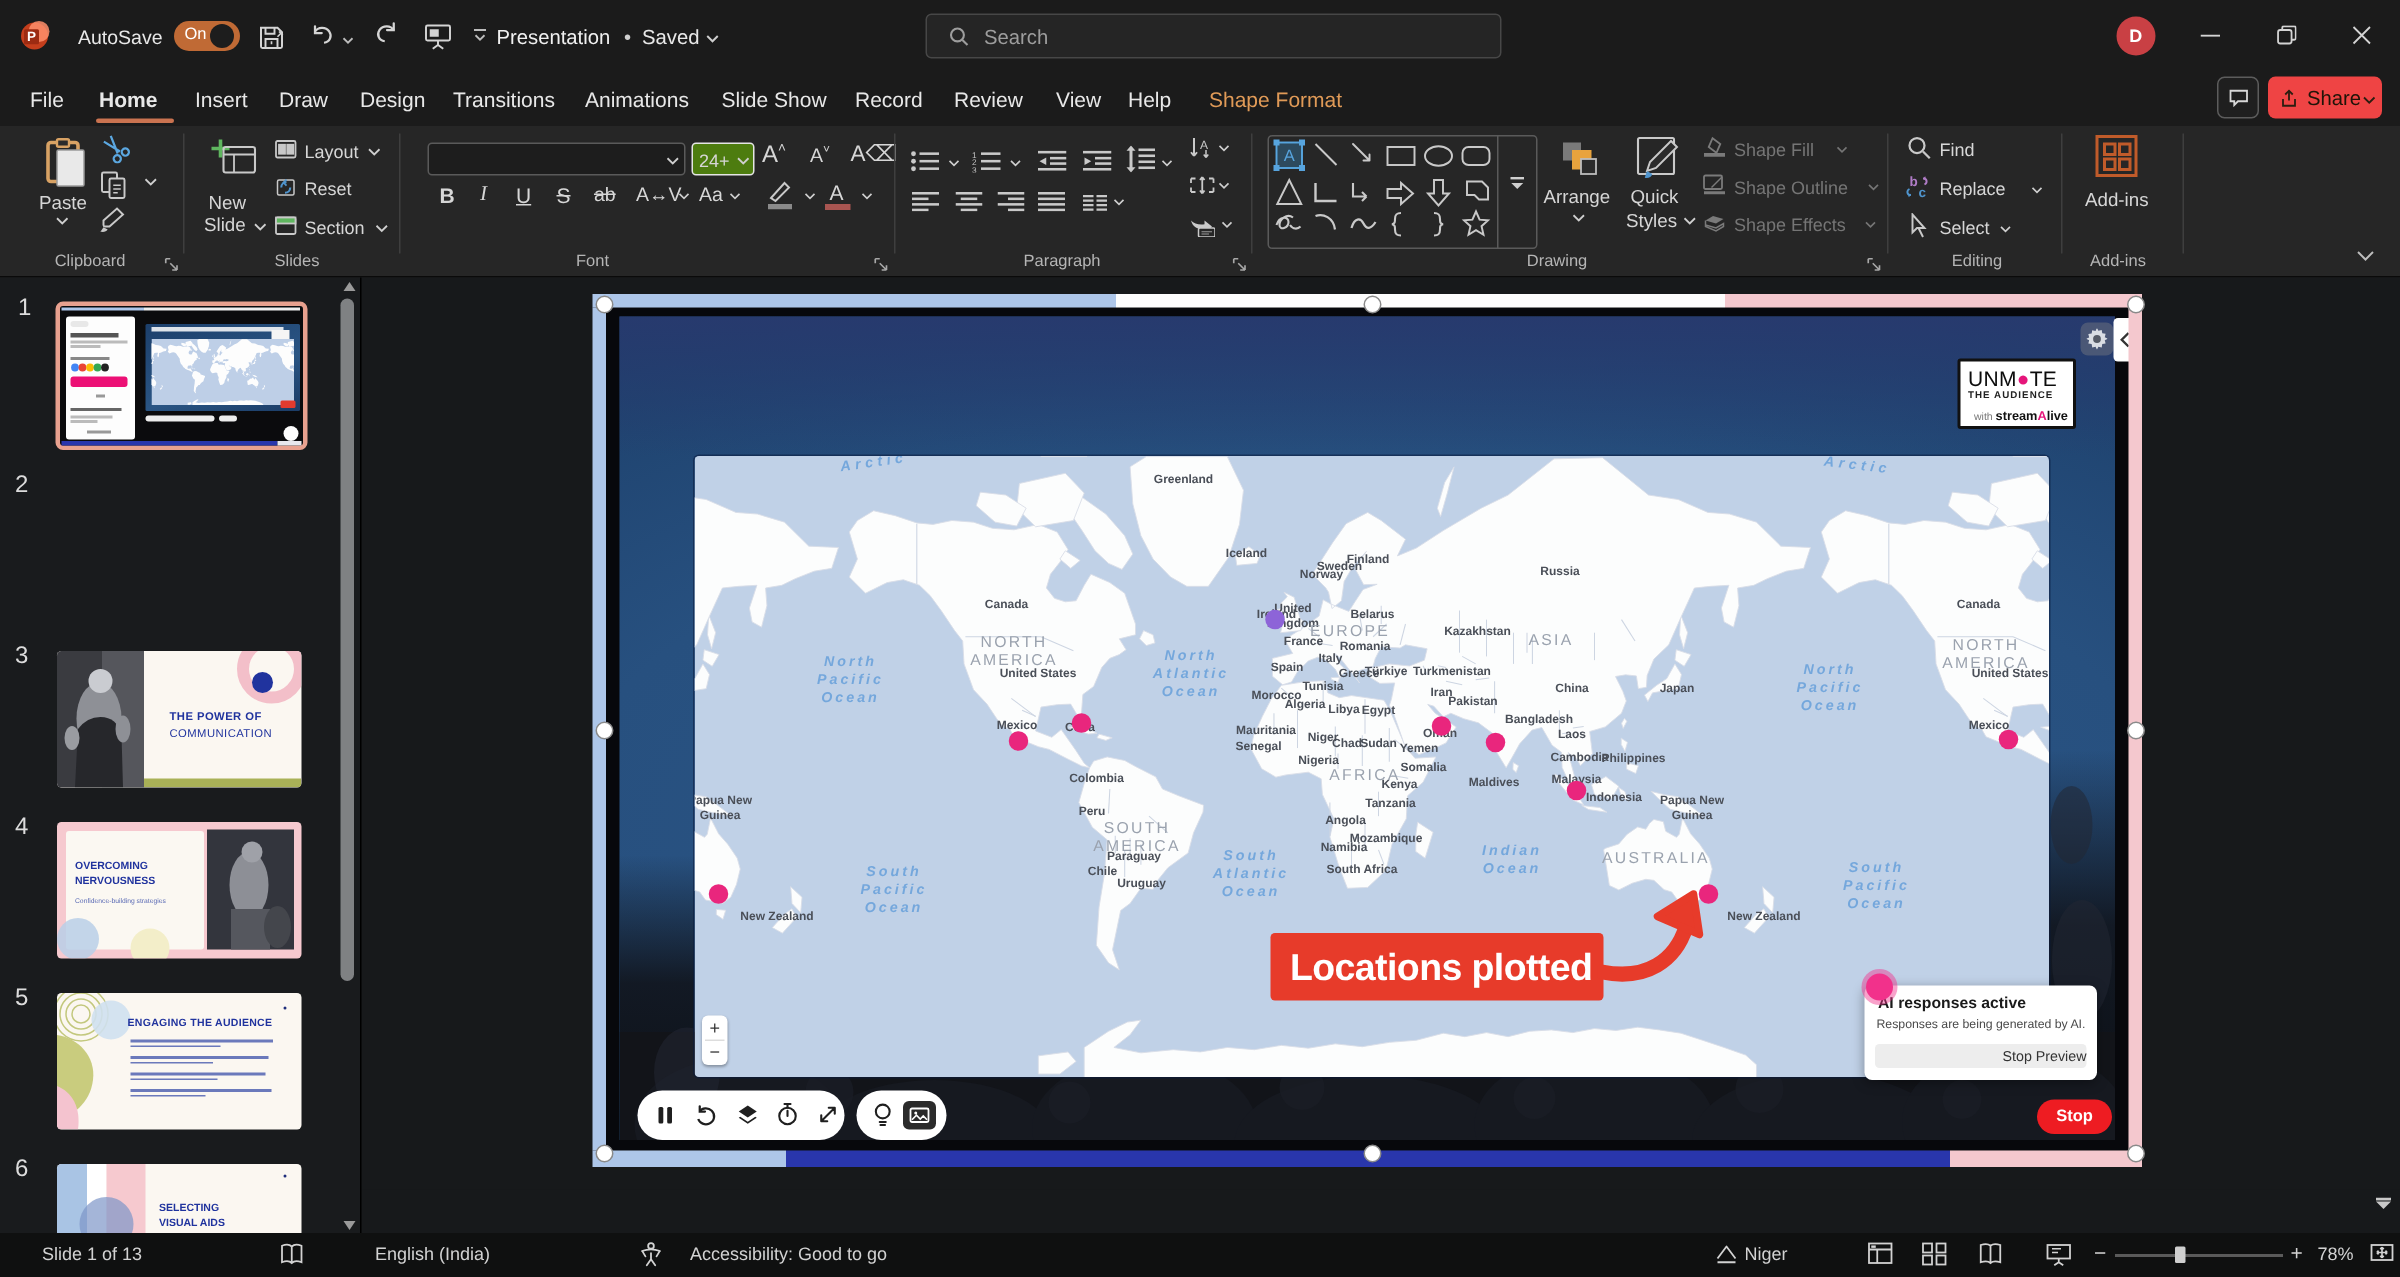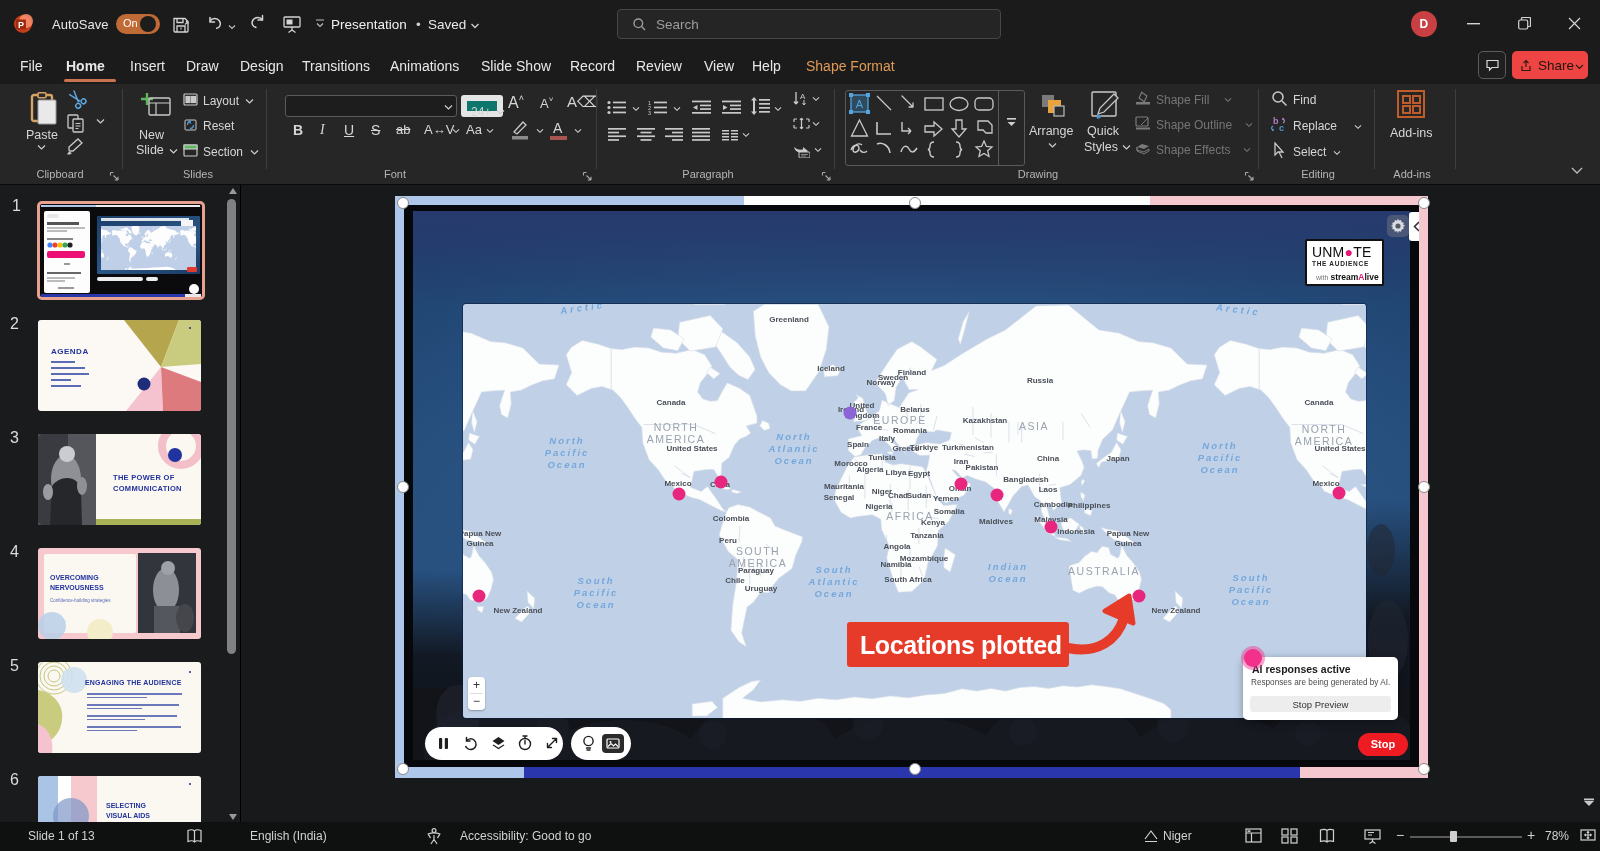--- a/index.html
+++ b/index.html
@@ -190,21 +190,21 @@
         <path d="M1 1.5l3.5 3.5L8 1.5"></path>
       </svg>
  <div class="grplabel" style="left:158px;top:84px;width:80px">Slides</div>
  <div class="vsep" style="left:266px"></div>
  
  <div class="abs" style="left:285px;top:11px;width:172px;height:22px;background:#1d1d1d;border:1px solid #5a5a5a;border-radius:3px">
   <svg class="abs" style="left:158px;top:8px" width="9" height="7" viewBox="0 0 9 7" fill="none" stroke="#cfcfcf" stroke-width="1.2">
           <path d="M1 1.5l3.5 3.5L8 1.5"></path>
         </svg>
       </div>
- <div class="abs" style="left:461px;top:11px;width:42px;height:22px;background:#0f766e;border:6px solid #e5e5e5;border-radius:3px">
+ <div class="abs" style="left:461px;top:11px;width:42px;height:22px;background:#4d7c0f;border:1px solid #e5e5e5;border-radius:3px">
   <span class="abs" style="left:4px;top:4px;font-size:12px;color:#d6d6d6">24+</span>
   <svg class="abs" style="left:29px;top:8px" width="9" height="7" viewBox="0 0 9 7" fill="none" stroke="#cfcfcf" stroke-width="1.2">
           <path d="M1 1.5l3.5 3.5L8 1.5"></path>
         </svg>
       </div>
  <div class="lbl" style="left:508px;top:9px;font-size:16px">A<span style="font-size:9px;vertical-align:7px">˄</span></div>
  <div class="lbl" style="left:540px;top:11px;font-size:13px">A<span style="font-size:8px;vertical-align:6px">˅</span></div>
  <div class="lbl" style="left:567px;top:9px;font-size:15px">A⌫</div>
  <div class="lbl" style="left:293px;top:38px;font-size:14px;font-weight:bold">B</div>
  <div class="lbl" style="left:320px;top:38px;font-size:14px;font-style:italic;font-family:'Liberation Serif',serif">I</div>
@@ -646,54 +646,36 @@
           </svg>
    <div class="abs" style="left:90px;top:51px;width:10px;height:5px;background:#e23b2e;border-radius:1px"></div>
   </div>
   <div class="abs" style="left:57px;top:73px;width:46px;height:4px;background:#ededed;border-radius:2px"></div>
   <div class="abs" style="left:106px;top:73px;width:12px;height:4px;background:#ededed;border-radius:2px"></div>
   <div class="abs" style="left:149px;top:80px;width:10px;height:10px;background:#fdfdfd;border-radius:50%"></div>
   <div class="abs" style="left:1px;top:90px;width:144px;height:2.5px;background:#2936ac"></div>
   <div class="abs" style="left:145px;top:90px;width:16px;height:2.5px;background:#e8e8ee"></div>
  </div>
 
- <div class="abs" style="left:38px;top:135px;width:163px;height:91px;background:#fcf8f3;border-radius:3px;overflow:hidden">
-  <svg class="abs" width="163" height="91" viewBox="0 0 163 91">
-          <polygon points="86,0 141,0 123,47" fill="#b5a54c"></polygon>
-          <polygon points="141,0 163,0 163,44 123,47" fill="#c9cc7e"></polygon>
-          <polygon points="123,47 88,91 125,91" fill="#f4c3cf"></polygon>
-          <polygon points="123,47 125,91 163,91 163,62" fill="#dc7a7e"></polygon>
-          <circle cx="106" cy="64" r="6.5" fill="#1f2e7b"></circle>
-          <circle cx="152" cy="8" r="1" fill="#1f2e7b"></circle>
-        </svg>
-  <div class="abs" style="left:13px;top:27px;font-size:8px;font-weight:bold;color:#20339el;color:#20339e;letter-spacing:.5px">AGENDA</div>
-  <div class="abs" style="left:13px;top:41px;width:40px">
-   <div style="height:1.8px;background:#5b6bb5;margin-bottom:4.2px;width:24px"></div>
-   <div style="height:1.8px;background:#5b6bb5;margin-bottom:4.2px;width:34px"></div>
-   <div style="height:1.8px;background:#5b6bb5;margin-bottom:4.2px;width:38px"></div>
-   <div style="height:1.8px;background:#5b6bb5;margin-bottom:4.2px;width:20px"></div>
-   <div style="height:1.8px;background:#5b6bb5;width:30px"></div>
-  </div>
- </div>
 
  <div class="abs" style="left:38px;top:249px;width:163px;height:91px;background:#fbf7f1;border-radius:3px;overflow:hidden">
   <svg class="abs" width="163" height="91" viewBox="0 0 163 91">
    <circle cx="143" cy="12" r="19" fill="none" stroke="#f3bfc9" stroke-width="8"></circle>
    <circle cx="137" cy="21" r="7" fill="#20339e"></circle>
    <rect x="58" y="85" width="105" height="6" fill="#a9b157"></rect>
    <rect x="0" y="0" width="58" height="91" fill="#3a3b40"></rect>
    <rect x="30" y="0" width="28" height="91" fill="#55565c"></rect>
    <ellipse cx="28" cy="45" rx="15" ry="24" fill="#8e9096"></ellipse>
    <circle cx="29" cy="20" r="8" fill="#caccd1"></circle>
    <path d="M12 91 L14 52 Q20 44 29 44 Q40 44 43 56 L44 91 Z" fill="#26272b"></path>
    <ellipse cx="44" cy="52" rx="5" ry="9" fill="#8e9096"></ellipse>
    <ellipse cx="10" cy="58" rx="5" ry="8" fill="#9a9ca1"></ellipse>
   </svg>
   <div class="abs" style="left:75px;top:39px;font-size:7.5px;font-weight:bold;color:#20339e;letter-spacing:.3px">THE POWER OF</div>
-  <div class="abs" style="left:75px;top:50px;font-size:7.5px;font-weight:bold;color:#20339e;letter-spacing:.3px">COMMUNICATION</div>
+  <div class="abs" style="left:75px;top:50px;font-size:7.5px;font-weight:normal;color:#20339e;letter-spacing:.3px">COMMUNICATION</div>
  </div>
 
  <div class="abs" style="left:38px;top:363px;width:163px;height:91px;background:#f6c9cf;border-radius:3px;overflow:hidden">
   <div class="abs" style="left:6px;top:6px;width:92px;height:79px;background:#fbf8f2;border-radius:2px"></div>
   <svg class="abs" width="163" height="91" viewBox="0 0 163 91">
    <circle cx="14" cy="78" r="14" fill="#b9cfe8" opacity=".85"></circle>
    <circle cx="62" cy="84" r="13" fill="#f3eec9"></circle>
    <rect x="100" y="5" width="58" height="80" fill="#33353d"></rect>
    <ellipse cx="128" cy="42" rx="13" ry="22" fill="#8d8f96"></ellipse>
    <circle cx="130" cy="20" r="7" fill="#9fa1a8"></circle>
@@ -1157,21 +1139,21 @@
       </div>
  <svg class="abs" style="left:670px;top:396px" width="75" height="66" viewBox="0 0 75 66">
   <path d="M3 56 C33 62 52 48 59 26" fill="none" stroke="#e73b2a" stroke-width="10" stroke-linecap="round"></path>
   <path d="M64 4 L40 19 L68 31 Z" fill="#e73b2a" stroke="#e73b2a" stroke-width="5" stroke-linejoin="round"></path>
  </svg>
 
  <div class="abs" style="left:848px;top:461px;width:155px;height:63px;background:#fff;border-radius:5px;box-shadow:0 2px 8px rgba(0,0,0,.35)">
   <div class="abs" style="left:9px;top:6px;font-size:10.5px;font-weight:bold;color:#1a1a1a">AI responses active</div>
   <div class="abs" style="left:8px;top:21px;font-size:8.2px;color:#4a4a4a;white-space:nowrap">Responses are being generated by AI.</div>
   <div class="abs" style="left:7px;top:39px;width:141px;height:16px;background:#ededed;border-radius:3px">
-          <div class="abs" style="left:0;top:2.5px;width:141px;text-align:center;font-size:9.5px;color:#333">Stop Preview</div>
+          <div class="abs" style="left:0;top:2.5px;width:141px;text-align:right;font-size:9.5px;color:#333">Stop Preview</div>
         </div>
  </div>
  <div class="abs" style="left:849px;top:453px;width:18px;height:18px;border-radius:50%;background:#f2318b;box-shadow:0 0 0 3px rgba(242,49,139,.45)"></div>
 
  <div class="abs" style="left:963px;top:537px;width:50px;height:23px;background:#ee1c22;border-radius:12px">
         <div class="abs" style="left:0;top:5px;width:50px;text-align:center;font-size:11px;font-weight:bold;color:#fff">Stop</div>
       </div>
 
  <div class="abs" style="left:30px;top:531px;width:138px;height:33px;background:#fff;border-radius:17px">
   <svg class="abs" style="left:13px;top:10px" width="11" height="13" viewBox="0 0 11 13" fill="#1f1f1f">

